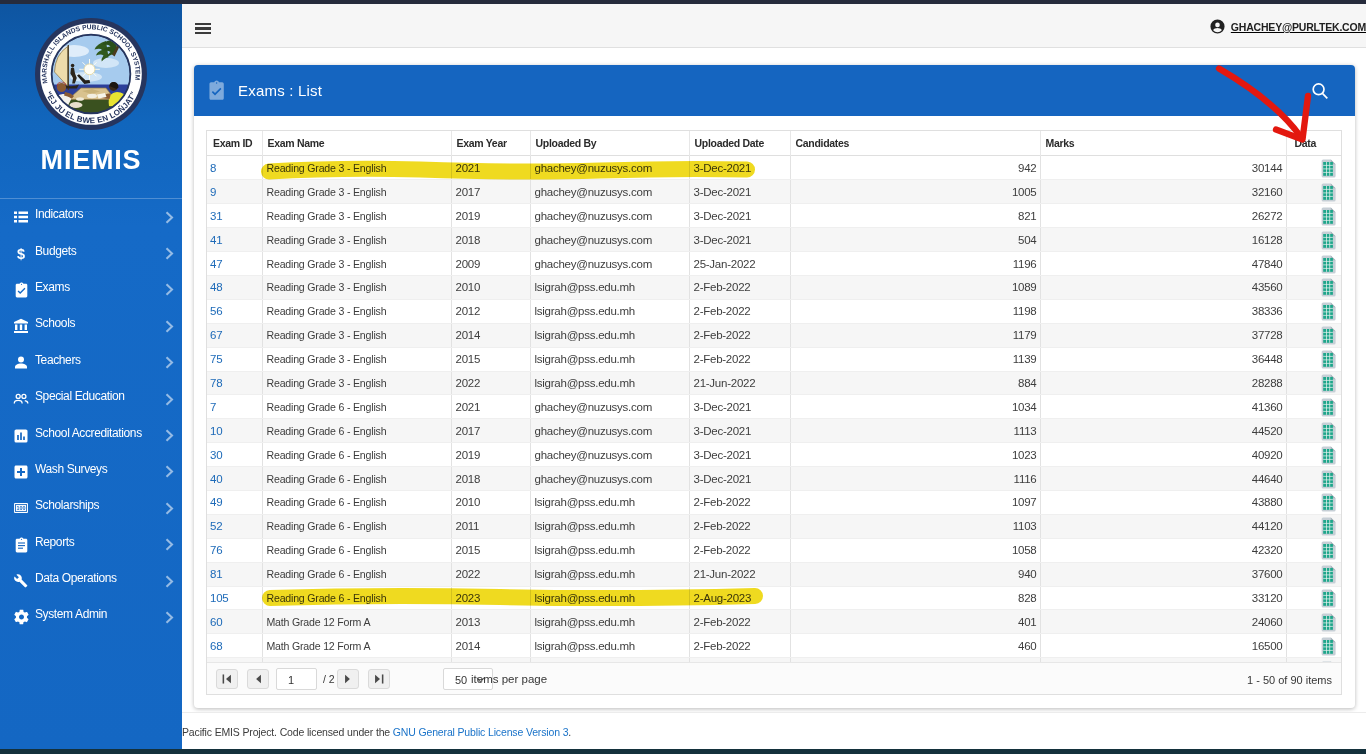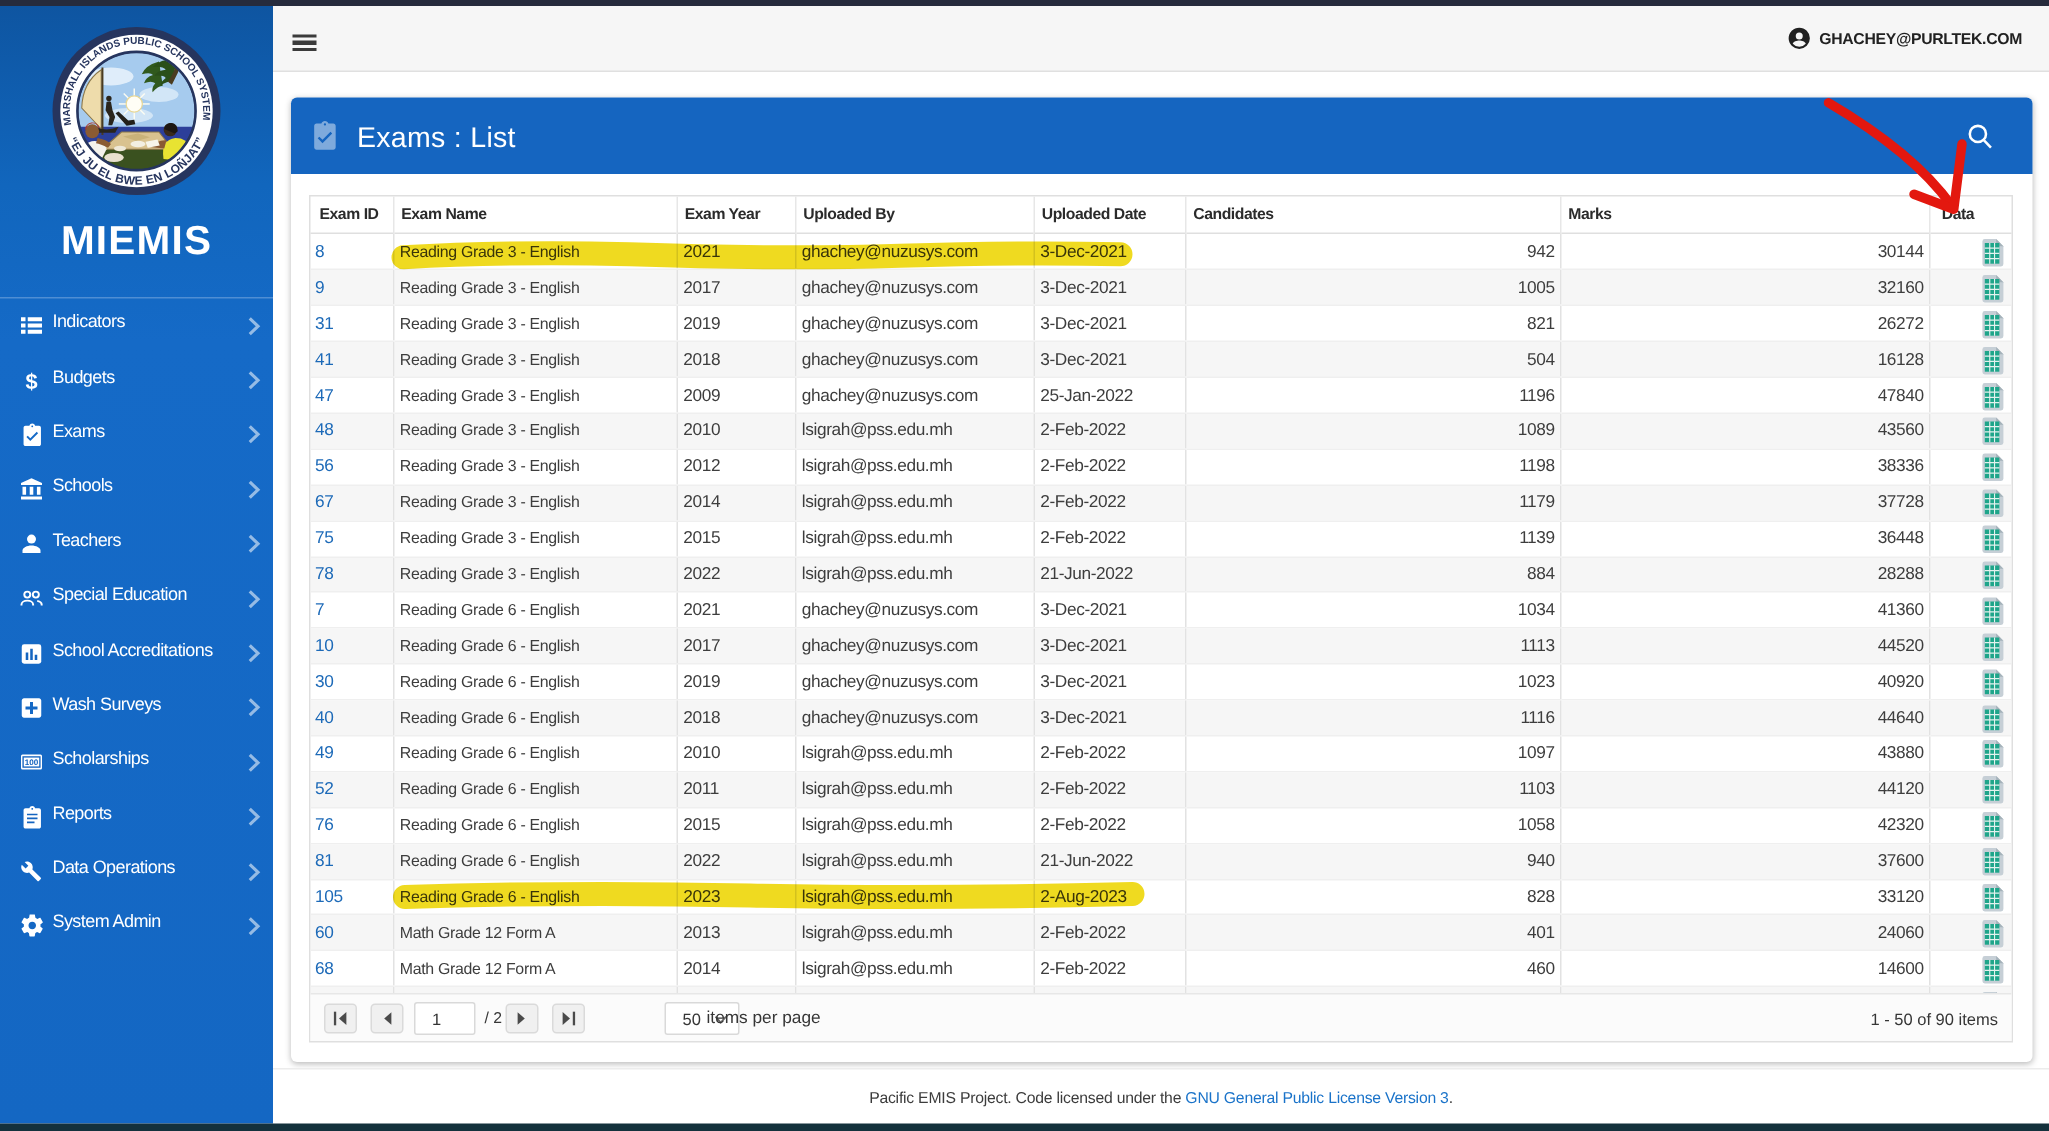--- a/index.html
+++ b/index.html
@@ -10,27 +10,27 @@
 #logo { position:absolute; left:34px; top:13px; }
 #brand { position:absolute; left:0; top:141px; width:182px; text-align:center; color:#fff; font-size:27px; font-weight:bold; letter-spacing:0.8px; }
 #menu { position:absolute; left:0; top:194px; width:182px; border-top:1px solid rgba(255,255,255,0.25); }
 .mrow { position:relative; height:36.4px; }
 .mi { position:absolute; left:13px; top:50%; margin-top:-8px; width:16px; height:16px; }
 .mlabel { position:absolute; left:35px; top:calc(50% - 3px); transform:translateY(-50%); color:#fff; font-size:12px; letter-spacing:-0.38px; white-space:nowrap; }
 .chev { position:absolute; right:8px; top:50%; margin-top:-6.5px; width:9px; height:13px; }
 #appbar { position:absolute; left:182px; top:4px; width:1184px; height:44px; background:#f6f6f6; border-bottom:1px solid #e0e0e0; z-index:5; }
 #burger { position:absolute; left:13px; top:18.5px; width:16px; height:12px; }
 #burger div { height:2.4px; background:#3b3b3b; margin-bottom:2.4px; }
-#user { position:absolute; right:18px; top:13px; height:18px; }
+#user { position:absolute; right:0; top:13px; height:18px;text-decoration:underline; }
 #user svg { vertical-align:middle; }
 #user span { color:#212121; font-size:10.5px; font-weight:bold; letter-spacing:-0.2px; margin-left:5px; vertical-align:middle; }
 #main { position:absolute; left:182px; top:48px; width:1184px; height:700px; background:#fff; }
 #card { position:absolute; left:12px; top:17px; width:1161px; height:643px; background:#fff; border-radius:4px; box-shadow:0 1px 4px rgba(0,0,0,0.28); }
 #chead { position:absolute; left:0; top:0; width:100%; height:51px; background:#1565c0; border-radius:4px 4px 0 0; }
-#chead .ttl { position:absolute; left:44px; top:17px; color:#fff; font-size:19px; letter-spacing:0.2px; }
+#chead .ttl { position:absolute; left:44px; top:17px; color:#fff; font-size:15px; letter-spacing:0.2px; }
 #cicon { position:absolute; left:11.5px; top:15px; width:20px; height:21px; }
 #csearch { position:absolute; right:26px; top:17px; width:18px; height:19px; }
 #grid { position:absolute; left:12px; top:65px; width:1136px; height:565px; border:1px solid #dfdfdf; background:#fff; }
 table { border-collapse:collapse; table-layout:fixed; width:1134px; }
 col.w0{width:55px;} col.w1{width:189px;} col.w2{width:79px;} col.w3{width:159px;} col.w4{width:101px;} col.w5{width:250px;} col.w6{width:246px;} col.w7{width:55px;}
 #ghead { height:24.5px; border-bottom:1px solid #dfdfdf; }
 #ghead th { font-size:10.5px; font-weight:bold; color:#2b2b2b; letter-spacing:-0.3px; text-align:left; padding:0 0 0 5px; height:24px; border-left:1px solid #e7e7e7; white-space:nowrap; overflow:hidden; }
 #ghead th:first-child { border-left:none; padding-left:6px; }
 #ghead th.datah { padding-left:8px; }
 #gbody { height:507px; overflow:hidden; }
@@ -44,21 +44,21 @@
 .ficon { vertical-align:middle; margin-top:1px; }
 #pager { position:absolute; left:0; bottom:0; width:1134px; height:32.5px; background:#fbfbfb; border-top:1px solid #e7e7e7; font-size:12px; color:#363636; }
 .pbtn { position:absolute; top:6px; width:22px; height:20px; background:#f0f0f0; border:1px solid #dadada; border-radius:3px; }
 .pbtn svg { display:block; margin:4.5px auto 0; }
 #pin { position:absolute; left:69px; top:5px; width:41px; height:22px; border:1px solid #d9d9d9; border-radius:2px; background:#fff; text-align:left; font-size:11px; color:#333; padding:5px 0 0 11px; }
 #ptot { position:absolute; left:116px; top:10px; }
 #psel { position:absolute; left:207px; top:5px; width:50px; height:22px; border:1px solid #d9d9d9; border-radius:2px; background:#fff; padding:5px 0 0 11px; font-size:11px;margin-left:29px; }
 #psel svg { position:absolute; right:7px; top:8px; }
 #pipp { position:absolute; left:264px; top:10px; font-size:11.5px; }
 #pinfo { position:absolute; right:9px; top:11px; font-size:11px;text-align:right; }
-#footer { position:absolute; left:182px; top:712px; width:1184px; height:36px; background:#fff; border-top:1px solid #ececec; text-align:center; font-size:10.5px; letter-spacing:-0.15px; color:#3c3c3c; padding-top:13px; }
+#footer { position:absolute; left:182px; top:712px; width:1184px; height:36px; background:#fff; border-top:1px solid #ececec; font-size:10.5px; letter-spacing:-0.15px; color:#3c3c3c; padding-top:13px; }
 #footer a { color:#1a73c9; }
 .hl { position:absolute; mix-blend-mode:multiply; z-index:40; pointer-events:none; }
 #arrow { position:absolute; left:1200px; top:55px; width:120px; height:100px; z-index:41; pointer-events:none; }
 </style>
 </head>
 <body>
 <div id="topstrip"></div>
 <div id="botstrip"></div>
 <div id="side">
 <svg id="logo" width="114" height="114" viewBox="0 0 114 114">
@@ -727,21 +727,21 @@
                     </g>
                   </svg></td>
               </tr>
 <tr>
                 <td class="c0"><a>68</a></td>
                 <td class="cn">Math Grade 12 Form A</td>
                 <td>2014</td>
                 <td>lsigrah@pss.edu.mh</td>
                 <td>2-Feb-2022</td>
                 <td class="num">460</td>
-                <td class="num">14600</td>
+                <td class="num">16500</td>
                 <td class="ic"><svg class="ficon" width="15" height="19" viewBox="0 0 15 19">
                     <path d="M0.6,2 Q0.6,0.4 2.2,0.4 L9.8,0.4 L14.6,5.2 L14.6,17 Q14.6,18.6 13,18.6 L2.2,18.6 Q0.6,18.6 0.6,17 Z" fill="#c6cfd6"></path>
                     <path d="M9.8,0.4 L14.6,5.2 L10.8,5.2 Q9.8,5.2 9.8,4.2 Z" fill="#a4b2ba"></path>
                     <rect x="2.2" y="3" width="9.7" height="13.8" fill="#1ea58a"></rect>
                     <g stroke="#e4f2ee" stroke-width="0.75">
                       <line x1="5.5" y1="3" x2="5.5" y2="16.8"></line>
                       <line x1="8.7" y1="3" x2="8.7" y2="16.8"></line>
                       <line x1="2.2" y1="6.4" x2="11.9" y2="6.4"></line>
                       <line x1="2.2" y1="9.9" x2="11.9" y2="9.9"></line>
                       <line x1="2.2" y1="13.4" x2="11.9" y2="13.4"></line>

